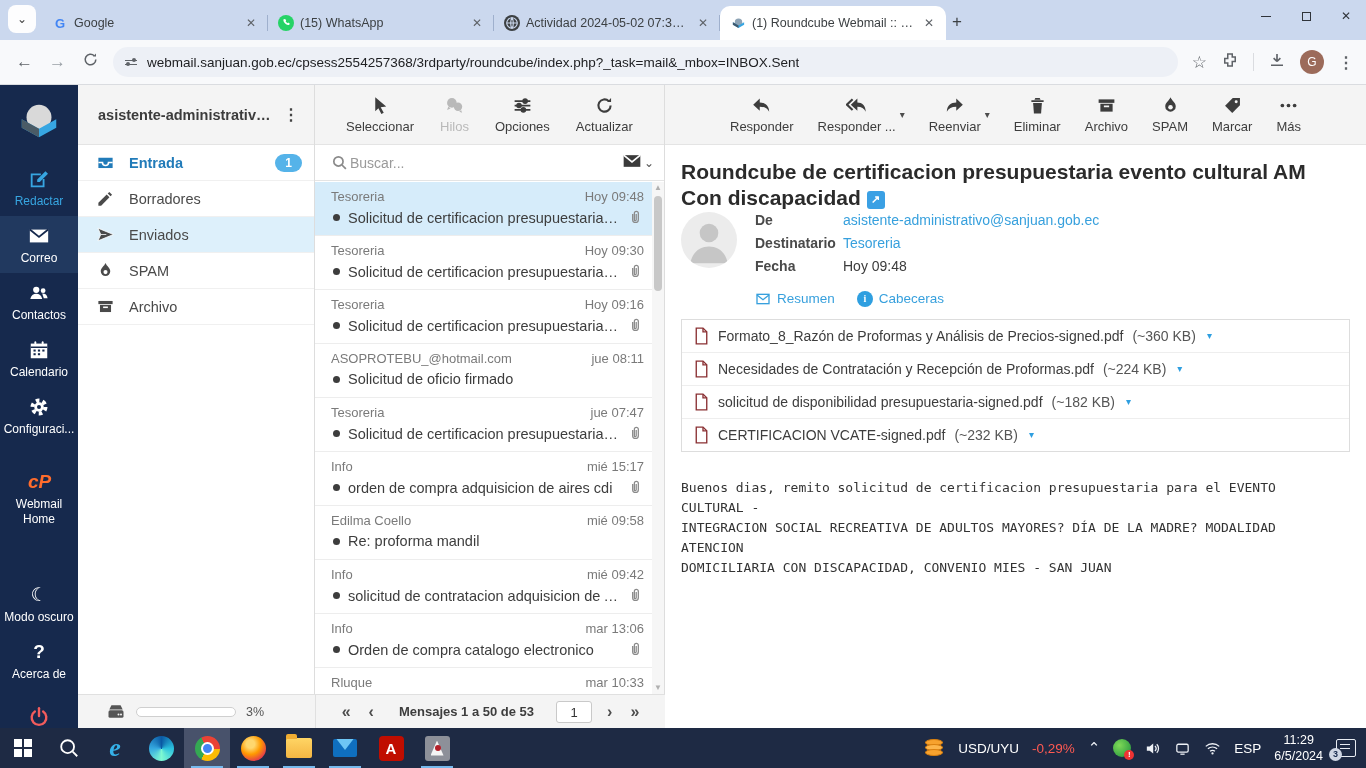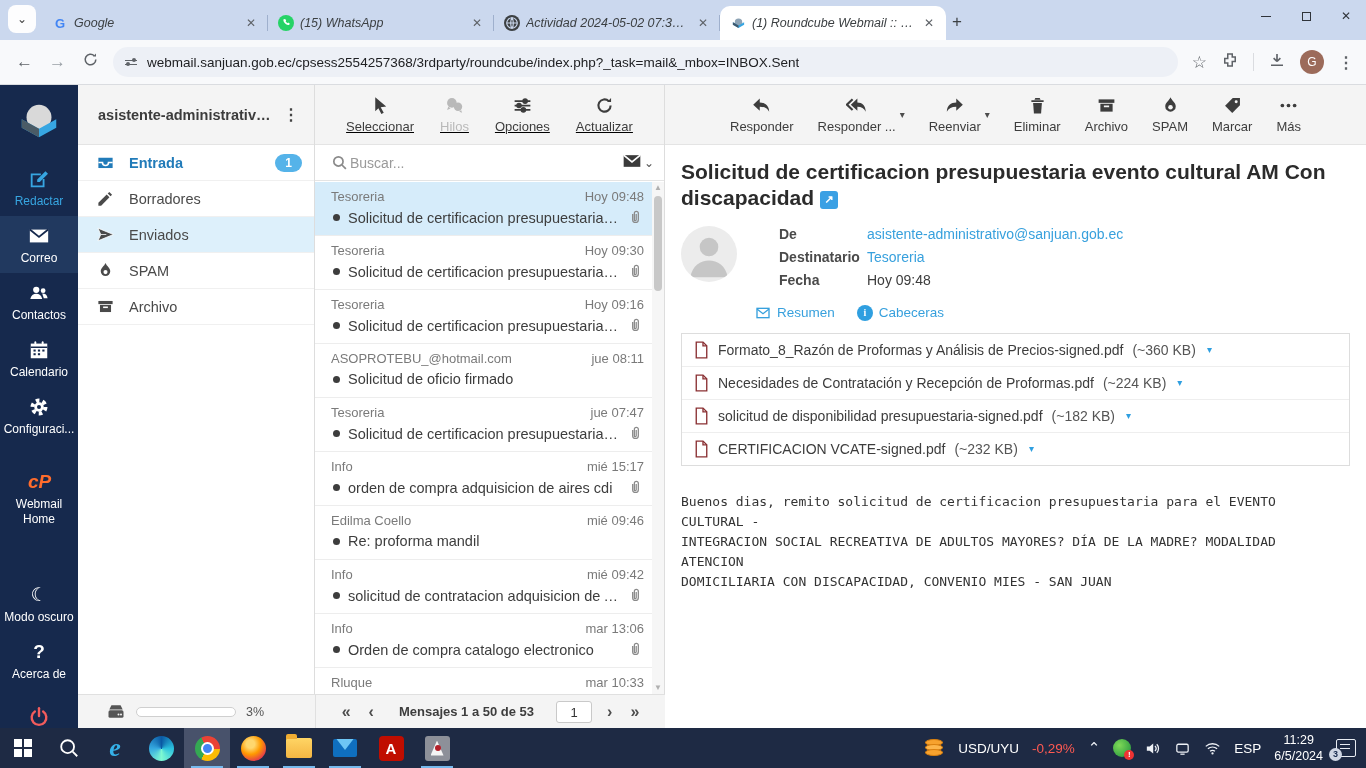--- a/index.html
+++ b/index.html
@@ -5,21 +5,21 @@
   * { margin:0; padding:0; box-sizing:border-box; }
   html,body { width:1366px; height:768px; overflow:hidden; font-family:"Liberation Sans", sans-serif; background:#fff; }
   #stage { position:relative; width:1366px; height:768px; }
 
   
   #tabstrip { position:absolute; left:0; top:0; width:1366px; height:40px; background:#cbd8ee; display:flex; align-items:flex-end; }
   .tabsearch { width:28px; height:28px; margin:5px 6px 6px 8px; background:#fdfdfe; border-radius:8px; display:flex; align-items:center; justify-content:center; color:#444; font-size:12px; align-self:flex-start; }
   .tab { width:226px; height:34px; display:flex; align-items:center; padding:0 8px 0 10px; color:#3c4043; font-size:12.5px; position:relative; }
   .tab .tdiv { position:absolute; right:0; top:9px; height:16px; width:1px; background:#9fb0cd; }
   .tab.active { background:#fff; border-radius:10px 10px 0 0; height:34px; }
-  .tab-title { flex:1; white-space:nowrap; overflow:hidden; text-overflow:ellipsis; margin:4px 6px;font-style:italic; }
+  .tab-title { flex:1; white-space:nowrap; overflow:hidden; text-overflow:ellipsis; margin:4px 6px; }
   .tab-close { color:#5f6368; font-size:12px; padding:2px 4px; border-radius:50%; }
   .favicon { width:16px; height:16px; flex:0 0 16px; display:flex; align-items:center; justify-content:center; border-radius:50%; font-weight:bold; }
   .fav-google { color:#4285f4; font-size:13px; font-weight:700; }
   .fav-wa { background:#25d366; color:#fff; font-size:9px; }
   .fav-globe { background:#3c4043; color:#cbd8ee; font-size:10px; }
   .fav-rc { background:transparent; }
   .newtab { color:#3c4043; font-size:17px; margin:0 0 8px 6px; }
   .wincontrols { margin-left:auto; display:flex; align-self:flex-start; }
   .winbtn { width:40px; height:32px; display:flex; align-items:center; justify-content:center; color:#30343a; font-size:12px; }
   .winbtn .sq { width:9px; height:9px; border:1.2px solid #30343a; }
@@ -61,21 +61,21 @@
   .acct { font-weight:bold; font-size:14.5px; color:#3c3c3c; flex:1; white-space:nowrap; overflow:hidden; text-overflow:ellipsis; }
   .kebab { color:#444; font-size:16px; font-weight:bold; letter-spacing:1px; padding:0 4px; }
   .folder { height:36px; display:flex; align-items:center; gap:14px; padding:0 12px 0 18px; border-bottom:1px solid #f0f0f0; font-size:14.5px; color:#4a4a4a; }
   .folder svg { width:19px; height:19px; flex:0 0 19px; }
   .folder.inbox { color:#217bb9; font-weight:bold; }
   .folder.sel { background:#ddf0fb; }
   .badge { margin-left:auto; background:#55b3e9; color:#fff; font-size:12px; font-weight:bold; border-radius:10px; padding:2px 10px; }
 
   
   #list { width:350px; flex:0 0 350px; border-right:1px solid #ddd; position:relative; background:#fff; }
-  .list-toolbar { height:60px; background:#f4f4f4; border-bottom:1px solid #e4e4e4; display:flex; align-items:center; justify-content:center; gap:26px;text-decoration:underline; }
+  .list-toolbar { height:60px; background:#f4f4f4; border-bottom:1px solid #e4e4e4; display:flex; align-items:center; justify-content:center; gap:26px; }
   .tbtn { display:flex; flex-direction:column; align-items:center; gap:3px; color:#3d3d3d; font-size:13px; }
   .tbtn svg { width:21px; height:21px; }
   .tbtn.disabled { color:#b9b9b9; }
   .searchrow { height:36px; display:flex; align-items:center; padding:0 10px 0 16px; border-bottom:1px solid #e4e4e4; gap:2px; }
   .searchrow input { border:none; outline:none; flex:1; font-size:14px; color:#444; background:transparent; font-family:"Liberation Sans",sans-serif; }
   .searchrow input::placeholder { color:#9a9a9a; }
   .scope-env { color:#3a3a3a; }
   .chev { color:#555; font-size:12px; }
   .rows { position:absolute; top:97px; left:0; right:12px; bottom:34px; overflow:hidden; }
   .mrow { height:54px; padding:7px 8px 0 16px; border-bottom:1px solid #ededed; position:relative; }
@@ -104,21 +104,21 @@
   .pgbox { width:36px; height:22px; border:1px solid #c9c9c9; border-radius:3px; background:#fff; text-align:center; font-size:13px; color:#333; line-height:22px; }
 
   
   #pane { flex:1; background:#fff; position:relative; }
   .pane-toolbar { height:60px; background:#f4f4f4; border-bottom:1px solid #e4e4e4; display:flex; align-items:center; justify-content:center; gap:24px; }
   .tgroup { display:flex; align-items:flex-start; }
   .caret { color:#4d4d4d; font-size:10px; margin:14px 0 0 4px; }
   .pane-body { padding:14px 16px 0 16px; }
   .subject { font-size:21px; font-weight:bold; color:#2b2b2b; line-height:1.25; max-width:660px; }
   .extlink { display:inline-flex; width:18px; height:18px; background:#3aa0e4; border-radius:3px; color:#fff; font-size:11px; align-items:center; justify-content:center; vertical-align:2px; margin-left:6px; }
-  .hdr { display:flex; margin-top:14px;gap:24px; }
+  .hdr { display:flex; margin-top:0; }
   .bigavatar { width:56px; height:56px; border-radius:50%; background:#ececec; overflow:hidden; flex:0 0 56px; margin-right:18px; }
   .bigavatar svg { width:56px; height:56px; color:#c6c6c6; }
   .hrows { font-size:14px; }
   .hrow { display:flex; margin-bottom:7px; }
   .hlabel { font-weight:bold; color:#4a4a4a; width:88px; }
   .hval { color:#3c3c3c; }
   .hval.link { color:#37a0dd; }
   .linkrow { display:flex; gap:22px; margin:10px 0 12px 74px; align-items:center; }
   .bluelink { color:#37a0dd; font-size:13.5px; display:flex; align-items:center; gap:6px; }
   .bluelink svg { width:16px; height:16px; }
@@ -503,21 +503,21 @@
               <span class="dot"></span>
               <span class="msubj">orden de compra adquisicion de aires cdi</span>
             <svg class="clip" viewBox="0 0 24 24" fill="none" stroke="currentColor" stroke-width="1.8">
                 <path d="M8 7v8a4 4 0 0 0 8 0V6a2.8 2.8 0 0 0-5.6 0v9a1.3 1.3 0 0 0 2.6 0V7"></path>
               </svg>
             </div>
         </div>
         <div class="mrow">
           <div class="mline1">
               <span class="msender">Edilma Coello</span>
-              <span class="mdate">mié 09:46</span>
+              <span class="mdate">mié 09:58</span>
             </div>
           <div class="mline2">
               <span class="dot"></span>
               <span class="msubj">Re: proforma mandil</span>
             </div>
         </div>
         <div class="mrow">
           <div class="mline1">
               <span class="msender">Info</span>
               <span class="mdate">mié 09:42</span>
@@ -618,21 +618,21 @@
           <svg viewBox="0 0 24 24" fill="#3d3d3d">
               <circle cx="5" cy="12" r="2.1"></circle>
               <circle cx="12" cy="12" r="2.1"></circle>
               <circle cx="19" cy="12" r="2.1"></circle>
             </svg>
           <span>Más</span>
         </div>
       </div>
 
       <div class="pane-body">
-        <div class="subject"><span>Solicitud de certificacion presupuestaria evento cultural AM Con discapacidad</span><span class="extlink">↗</span></div>
+        <div class="subject"><span>Roundcube de certificacion presupuestaria evento cultural AM Con discapacidad</span><span class="extlink">↗</span></div>
 
         <div class="hdr">
           <div class="bigavatar">
             <svg viewBox="0 0 24 24" fill="currentColor">
                 <circle cx="12" cy="9" r="4"></circle>
                 <path d="M4 22c.8-5 4.4-7.2 8-7.2s7.2 2.2 8 7.2z"></path>
               </svg>
           </div>
           <div class="hrows">
             <div class="hrow">

